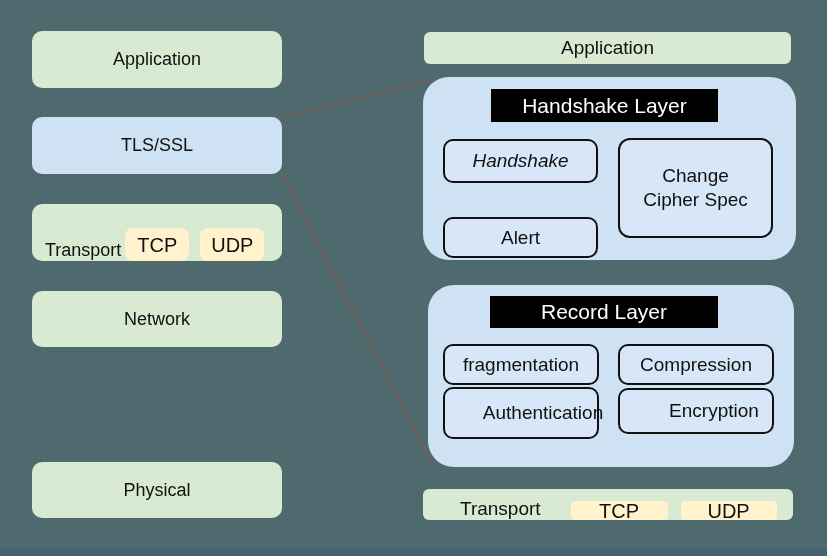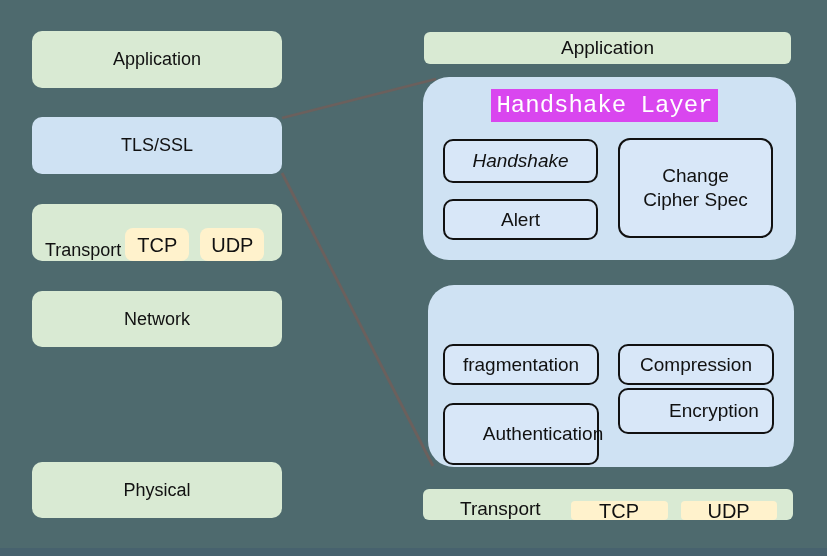--- a/index.html
+++ b/index.html
@@ -31,24 +31,23 @@
     display:flex; align-items:center; justify-content:center;
     font-size:20px; line-height:1;
   }
 
   
   .container {
     background:#cfe2f3;
     border-radius:26px;
   }
   .hdr {
-    background:#d946ef;
+    background:#000000;
     color:#ffffff;
-    font-size:24px;
-    font-family:Liberation Mono, monospace;
+    font-size:21px;
   }
   .ibox {
     background:#d8e7f8;
     border:2px solid #111111;
     border-radius:10px;
     font-size:19px;
     text-align:center;
     line-height:1.25;
   }
   .gbar {
@@ -106,40 +105,43 @@
   <div class="abs container" style="left:423px;top:77px;width:373px;height:183px;"></div>
 
   <div class="abs hdr center" style="left:491px;top:89px;width:227px;height:33px;">
     <span>Handshake Layer</span>
   </div>
 
   <div class="abs ibox center" style="left:443px;top:139px;width:155px;height:44px;font-style:italic;">
     <span>Handshake</span>
   </div>
 
-  <div class="abs ibox center" style="left:443px;top:199px;width:155px;height:41px;">
+  <div class="abs ibox center" style="left:443px;top:217px;width:155px;height:41px;">
     <span>Alert</span>
   </div>
 
   <div class="abs ibox center" style="left:618px;top:138px;width:155px;height:100px;border-radius:12px;padding:0 14px;">
     <span>Change Cipher Spec</span>
   </div>
 
   <div class="abs container" style="left:428px;top:285px;width:366px;height:182px;"></div>
 
+  <div class="abs hdr center" style="left:490px;top:296px;width:228px;height:32px;">
+    <span>Record Layer</span>
+  </div>
 
   <div class="abs ibox center" style="left:443px;top:344px;width:156px;height:41px;">
     <span>fragmentation</span>
   </div>
 
   <div class="abs ibox center" style="left:618px;top:344px;width:156px;height:41px;">
     <span>Compression</span>
   </div>
 
-  <div class="abs ibox center" style="left:443px;top:403px;width:156px;height:62px;padding-left:44px;">
+  <div class="abs ibox center" style="left:443px;top:387px;width:156px;height:52px;padding-left:44px;">
     <span>Authentication</span>
   </div>
 
   <div class="abs ibox center" style="left:618px;top:388px;width:156px;height:46px;padding-left:36px;">
     <span>Encryption</span>
   </div>
 
   <div class="abs gbar trow" style="left:423px;top:489px;width:370px;height:31px;padding-left:37px;">
     <span>Transport</span>
     <span class="chip" style="width:97px;height:19px;margin-left:30px;border-radius:4px;">

